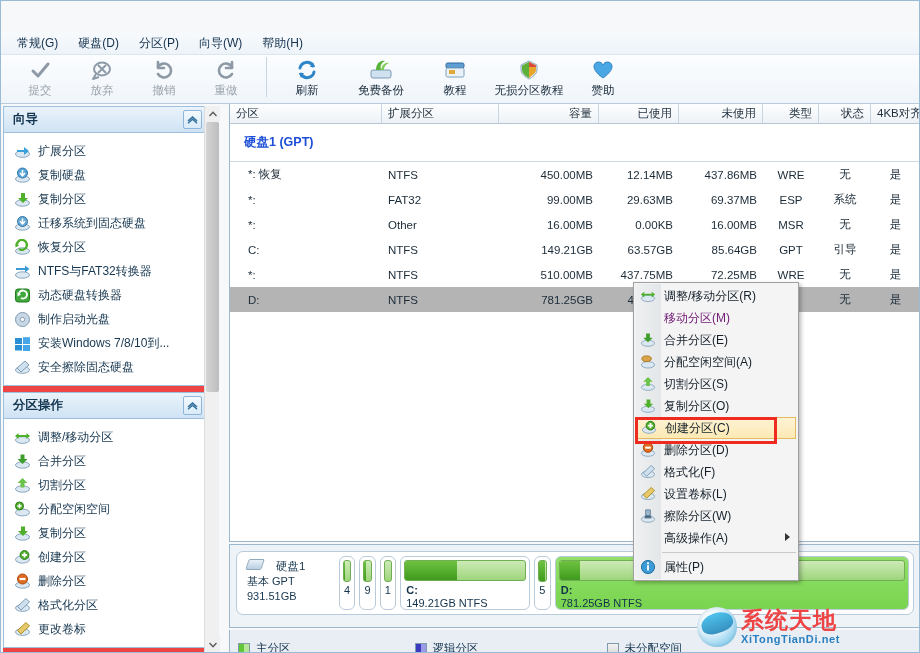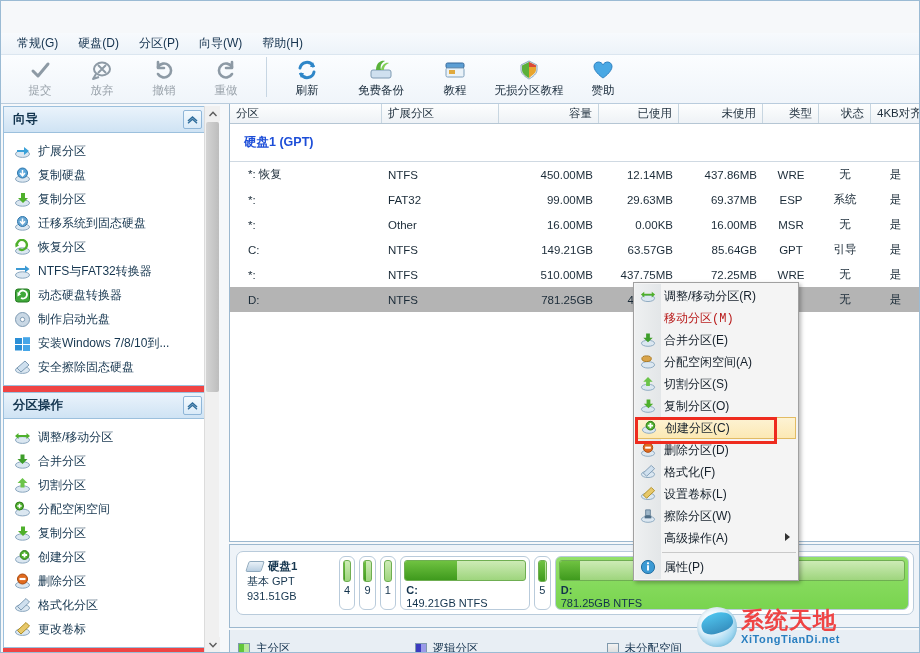--- a/index.html
+++ b/index.html
@@ -154,21 +154,21 @@
     padding: 6px;
   }
   .dm-row {
     height: 64px; border:1px solid #b9cbdb; border-radius:7px; background:#ffffff;
     display:flex; align-items:stretch; padding: 4px; gap:4px;
   }
   .dm-info {
     width: 94px; flex:none; padding-left: 6px; padding-top: 3px;
     font-size: 11px; color:#16364f; line-height: 15px;
   }
-  .dm-info .hdr { display:flex; align-items:center; gap:5px; font-weight:bold; font-size:11.5px; }
+  .dm-info .hdr { display:flex; gap:13px; font-weight:normal; font-size:11.5px; }
   .dm-disk-ico {
     width:16px;height:11px;border-radius:2px;
     background:linear-gradient(180deg,#e9f1f8,#b9cfe2); border:1px solid #8fa9bd;
     transform: skewX(-18deg);
   }
   .part {
     border:1px solid #b9cbdb; border-radius:6px; background:#ffffff;
     position:relative; overflow:hidden; display:flex; flex-direction:column;
   }
   .part .bar {
@@ -209,21 +209,21 @@
   }
   .ctxmenu:before {
     content:""; position:absolute; left:1px; top:1px; bottom:1px; width:26px;
     background: linear-gradient(90deg,#eef0f1,#e3e6e8);
   }
   .ci {
     position:relative; height:22px; display:flex; align-items:center;
     font-size:12px; color:#15202b; padding-left: 30px; z-index:2;
   }
   .ci .ci-ico { position:absolute; left:6px; top:3px; width:16px; height:16px; }
-  .ci.disabled { color:#b91c1c;font-family:Liberation Mono, monospace; }
+  .ci.disabled { color:#701a75; }
   .ci.hover {
     background: linear-gradient(180deg,#fdf3d4,#fce9b4);
     border:1px solid #e2bb63;
     height:22px; margin:0 2px; padding-left:28px;
   }
   .ci .sub { position:absolute; right:8px; top:6px; width:0;height:0;
     border-left:5px solid #333; border-top:4px solid transparent; border-bottom:4px solid transparent;}
   .ctx-sep { height:1px; margin:3px 2px 3px 28px; background:#c9c9c9; }
   .redbox {
     position:absolute; left:634px; top:416px; width:142px; height:27px;

